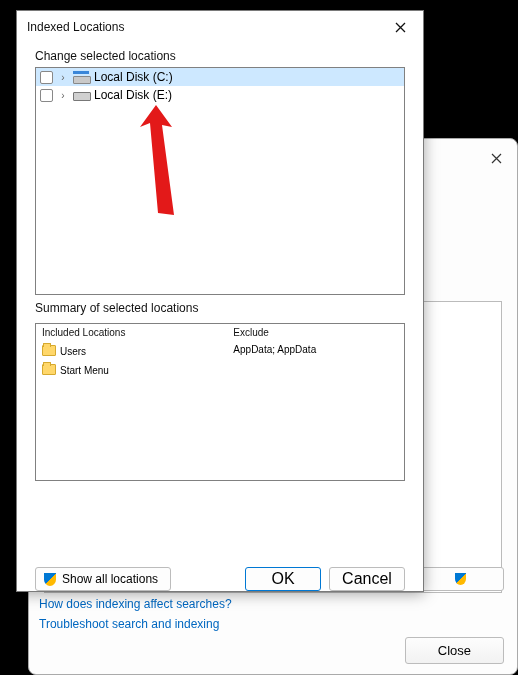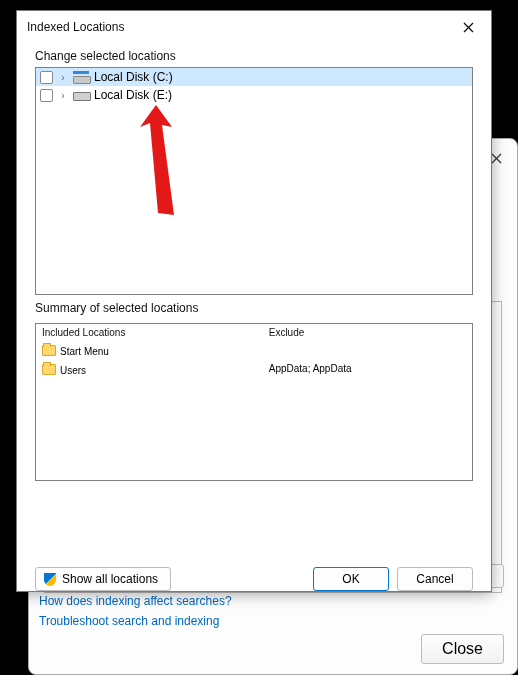--- a/index.html
+++ b/index.html
@@ -41,22 +41,22 @@
       left: 10px; bottom: 10px;
       width: 465px;
     }
     .bg-buttons-row {
       display: flex; justify-content: flex-end; margin-top: 6px;
     }
     .bg-button {
       border: 1px solid #bcbcbc;
       background: linear-gradient(#fdfdfd,#f2f2f2);
       border-radius: 3px;
-      padding: 5px 20px;
-      font-size: 16px;
+      padding: 5px 32px;
+      font-size: 13px;
       cursor: pointer;
     }
     .bg-links a {
       color: #0067c0;
       font-size: 12px;
       display: block;
       margin-top: 6px;
       cursor: pointer;
     }
     .bg-ghost-row {
@@ -78,21 +78,21 @@
       display:inline-block;
       width:11px;height:12px;
       background: linear-gradient(135deg, #0078d4 50%, #ffb900 50%);
       border-radius: 0 0 50% 50%;
     }
 
     
     .fg-dialog {
       position: absolute;
       left: 16px; top: 10px;
-      width: 476px; height: 582px;
+      width: 408px; height: 582px;
       background: #ffffff;
       border: 1px solid #7a7a7a;
       box-shadow: 0 2px 14px rgba(0,0,0,0.35);
       display: flex; flex-direction: column;
     }
     .titlebar {
       height: 32px;
       display: flex; align-items: center; justify-content: space-between;
       padding: 0 8px 0 10px;
       font-size: 12px;
@@ -206,21 +206,21 @@
       width:12px;height:13px;
       background: linear-gradient(135deg, #0078d4 50%, #ffb900 50%);
       border-radius: 0 0 50% 50%;
     }
     .right-buttons { display: flex; gap: 8px; }
     .btn {
       border: 1px solid #bcbcbc;
       background: #fdfdfd;
       border-radius: 3px;
       width: 76px; height: 24px;
-      font-size: 12px;
+      font-size: 16px;
       cursor: pointer;
     }
     .btn.primary {
       border-color: #0078d4;
     }
 
     
     .arrow-svg {
       position: absolute;
       left: 128px; top: 97px;
@@ -283,26 +283,26 @@
       </div>
     </div>
 
     <div class="section-label" style="">Summary of selected locations</div>
     <div class="summary-box">
       <div class="summary-head">
         <div class="col l">Included Locations</div>
         <div class="col r">Exclude</div>
       </div>
       <div class="summary-row">
+        <div class="col l"><span class="folder"></span><span>Users</span></div>
+        <div class="col r">AppData; AppData</div>
+      </div>
+      <div class="summary-row">
         <div class="col l"><span class="folder"></span><span>Start Menu</span></div>
         <div class="col r"></div>
-      </div>
-      <div class="summary-row">
-        <div class="col l"><span class="folder"></span><span>Users</span></div>
-        <div class="col r">AppData; AppData</div>
       </div>
     </div>
 
     <div class="footer">
       <button class="show-all">
         <span class="shield-icon"></span>
         <span>Show all locations</span>
       </button>
       <div class="right-buttons">
         <button class="btn primary">OK</button>

